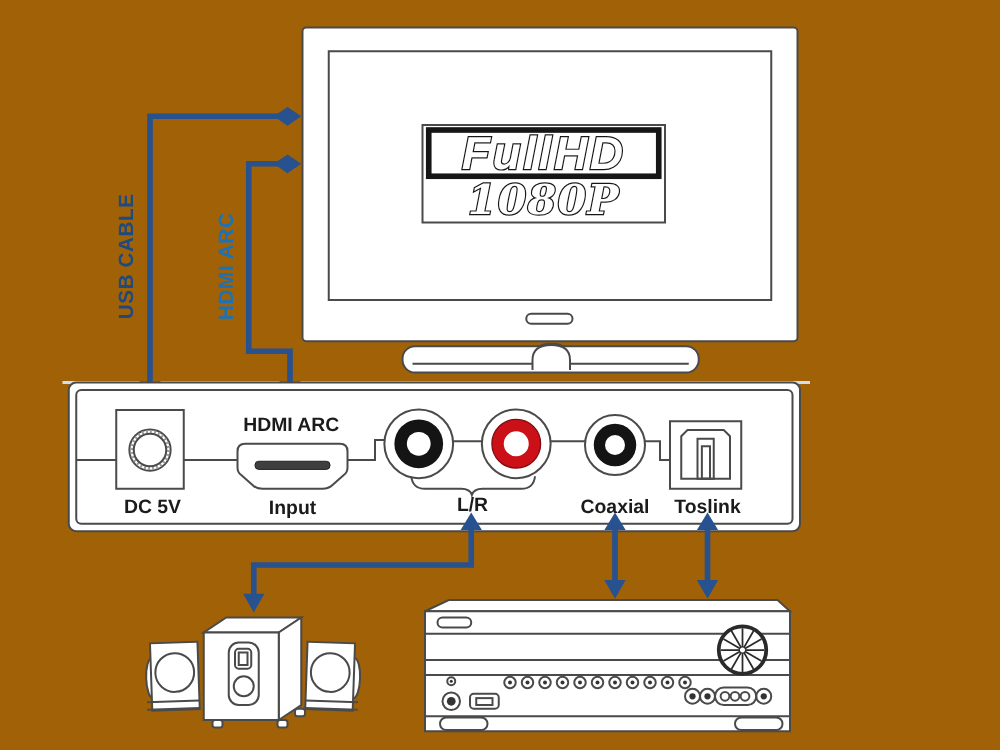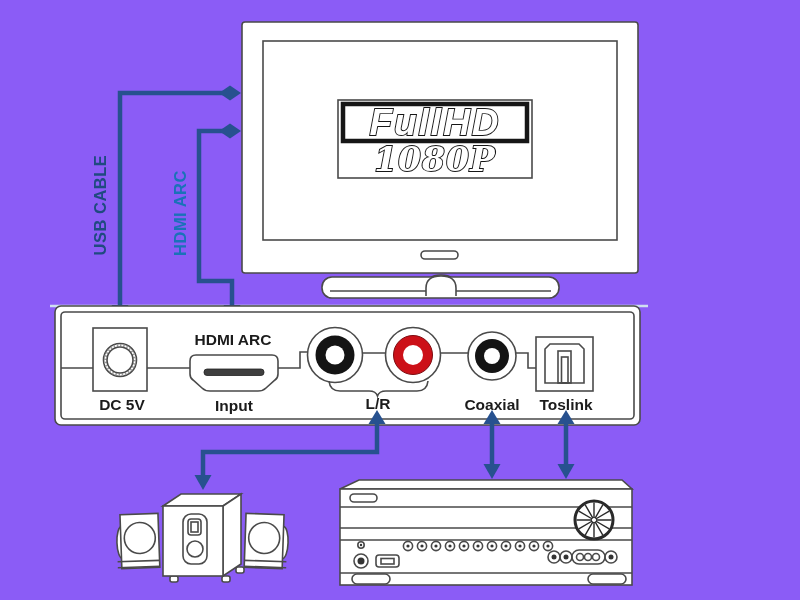--- a/index.html
+++ b/index.html
@@ -1,21 +1,21 @@
 <!DOCTYPE html>
 <html style="--arrow_blue: #27518f; --usb_label_blue: #1f4a80; --hdmi_label_blue: #1a72b8; --line_gray: #4a4a4a; --label_black: #1b1b1b; --rca_red: #cc1018; --rca_black: #141414;"><head>
 <meta charset="utf-8">
 <style>
   :root{
     --arrow_blue:#27518f; --usb_label_blue:#1f4a80; --hdmi_label_blue:#1a72b8;
     --line_gray:#4a4a4a; --label_black:#1b1b1b; --rca_red:#cc1018; --rca_black:#141414;
     --artifact_blue:#cfdff0;
   }
   html,body{margin:0;padding:0;background:#fff;}
-  .stage{position:relative;width:800px;height:600px;background:#8b5cf6;overflow:hidden;}
+  .stage{position:relative;width:800px;height:600px;background:#a16207;overflow:hidden;}
   svg{font-family:"Liberation Sans",sans-serif;display:block;}
   .ln{stroke:var(--line_gray);stroke-width:1.6;fill:none;}
   .lnf{stroke:var(--line_gray);stroke-width:1.6;fill:#fff;}
   .cable{stroke:var(--arrow_blue);stroke-width:4.5;fill:none;}
   .ah{fill:var(--arrow_blue);stroke:none;}
   .port-label{font-weight:bold;font-size:15.5px;fill:var(--label_black);text-anchor:middle;}
   .cable-label{font-weight:bold;font-size:16.5px;text-anchor:middle;letter-spacing:.5px;}
   .usb-col{fill:var(--usb_label_blue);}
   .hdmi-col{fill:var(--hdmi_label_blue);}
   .logo1{font-size:37px;font-weight:bold;font-style:italic;fill:#fff;stroke:#161616;

